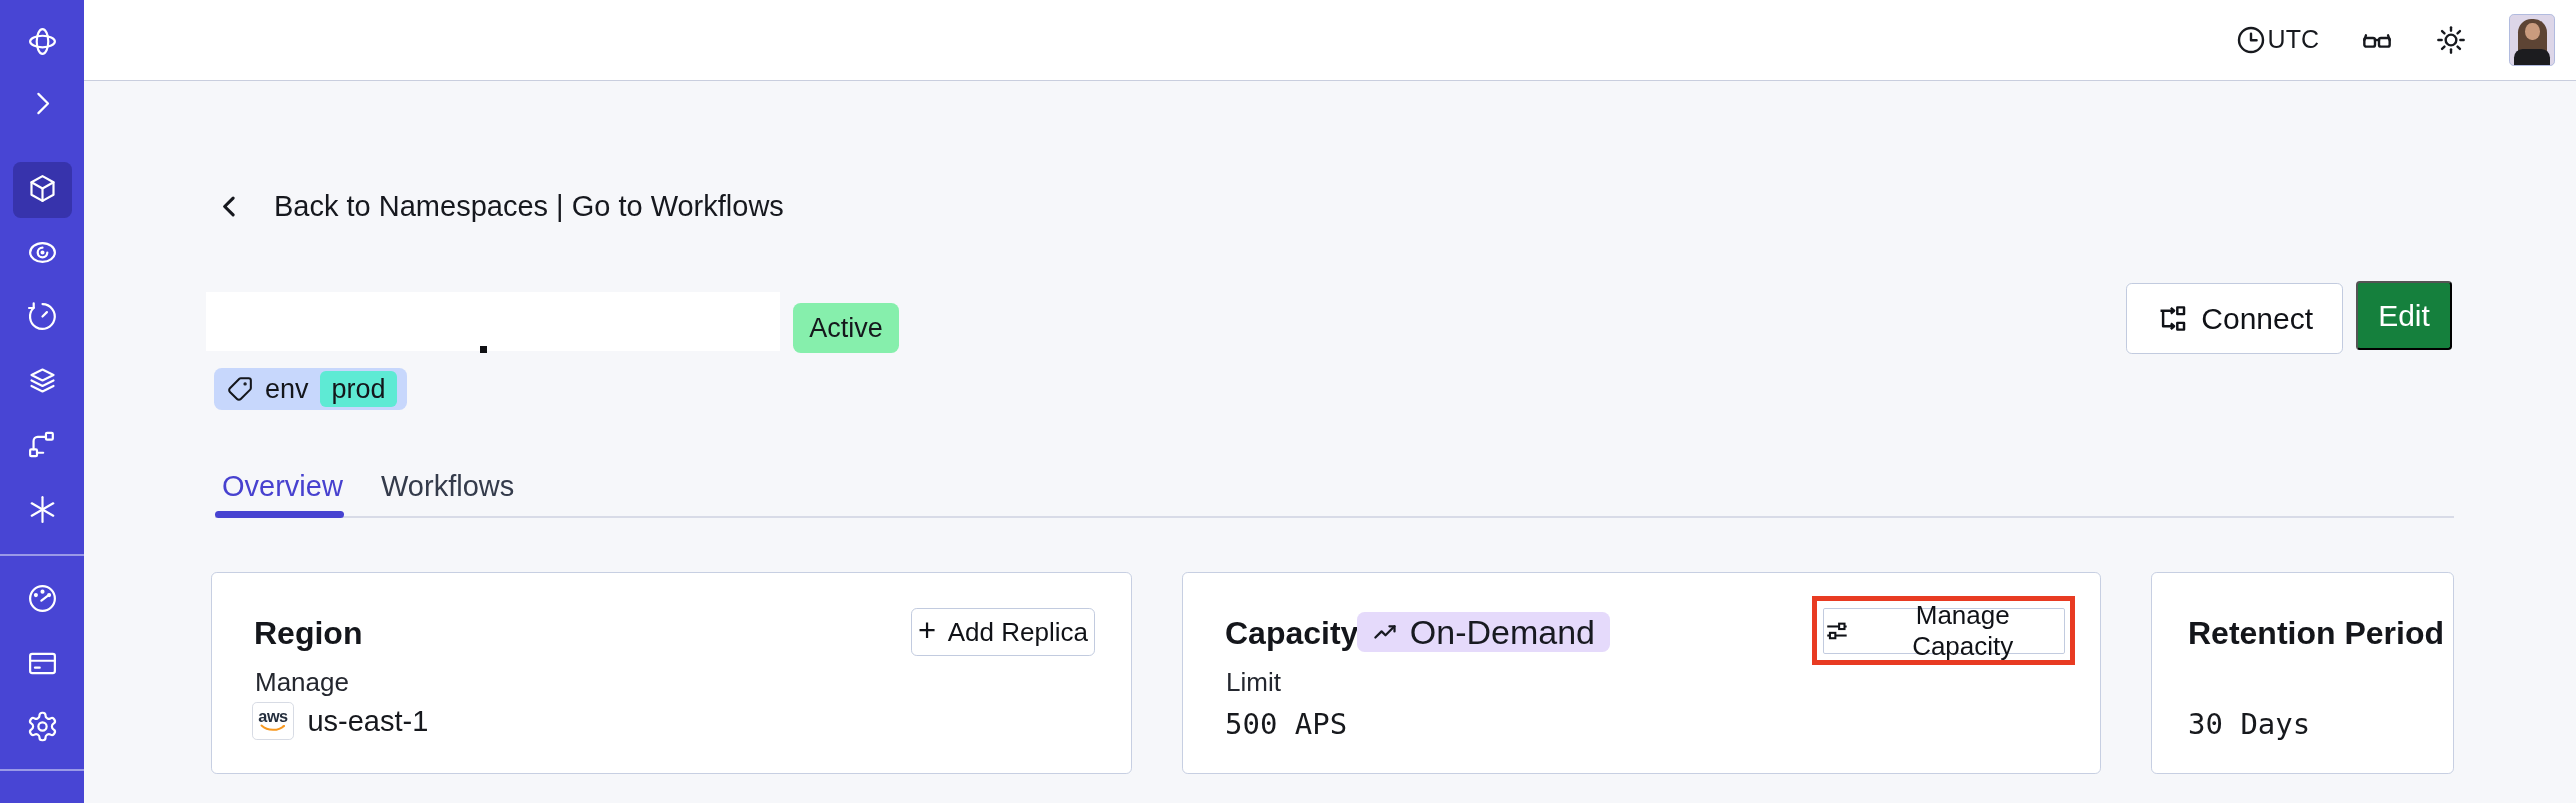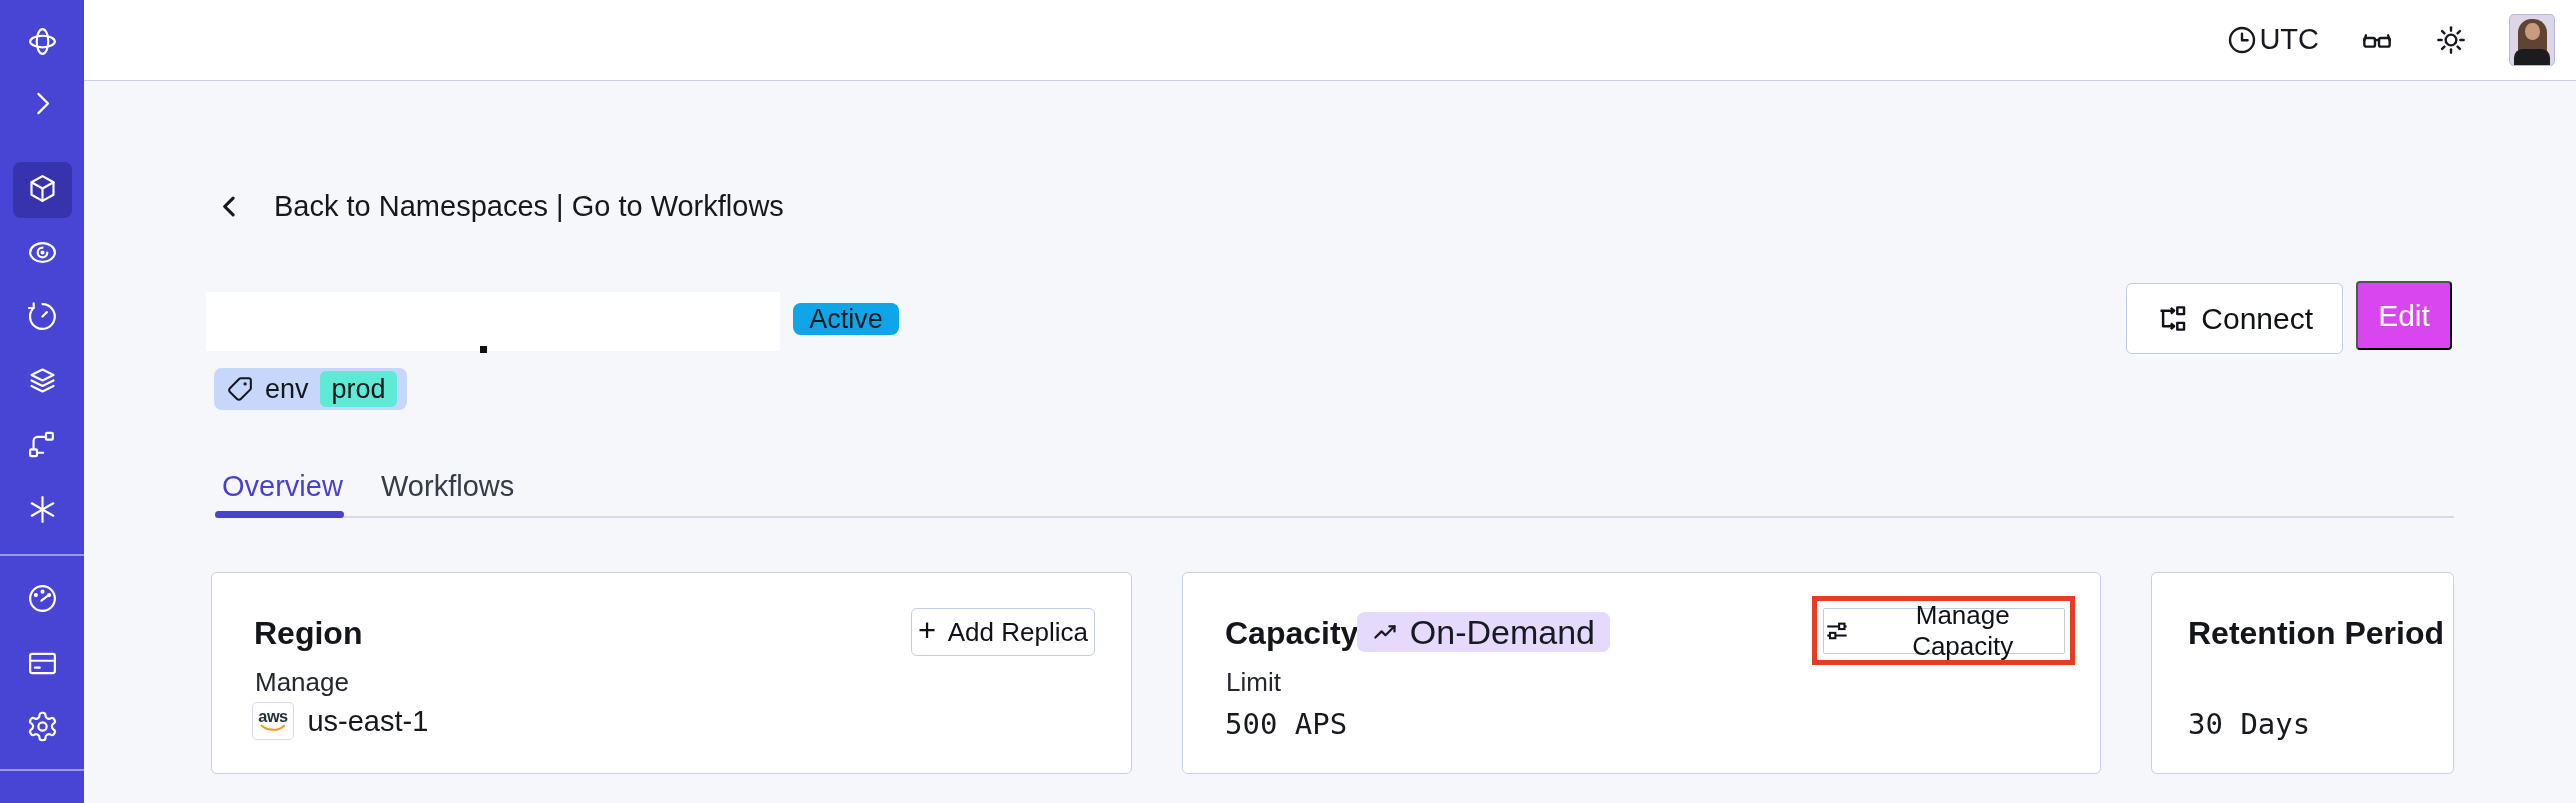--- a/index.html
+++ b/index.html
@@ -14,38 +14,38 @@
   
   .sidebar { position:absolute; left:0; top:0; width:84px; height:804px; background:#4845d4; z-index:6; }
   .nav-item { position:absolute; left:0; width:84px; height:61px; display:flex; align-items:center; justify-content:center; cursor:pointer; }
   .nav-icon { width:33px; height:33px; stroke:#ffffff; fill:none; stroke-width:1.6; stroke-linecap:round; stroke-linejoin:round; }
   .selected-bg { position:absolute; left:12.5px; top:162px; width:59px; height:56px; border-radius:7.7px; background:rgba(10,8,70,0.28); }
   .nav-divider { position:absolute; left:0; width:84px; height:1.9px; background:rgba(255,255,255,0.45); }
 
   
   .topbar { position:absolute; left:84px; top:0; width:2492px; height:81px; background:#ffffff; border-bottom:1.9px solid #c9cede; z-index:5; }
   .topbar-right { position:absolute; right:21px; top:0; height:79px; display:flex; align-items:center; gap:42px; }
-  .tz-button { display:flex; align-items:center; gap:1px; font-size:29px; color:#17191e; cursor:pointer; }
+  .tz-button { display:flex; align-items:center; gap:1px; font-size:25px; color:#17191e; cursor:pointer; }
   .topbar-icon { width:32px; height:32px; stroke:#17191e; fill:none; stroke-width:1.8; stroke-linecap:round; stroke-linejoin:round; cursor:pointer; }
   .avatar { position:relative; width:46px; height:52px; border:1.9px solid #b1bbdf; border-radius:4.8px; background:#ddd6e8; overflow:hidden; cursor:pointer; }
   .avatar-hair { position:absolute; left:7.7px; top:4.8px; width:29px; height:44px; border-radius:13.4px 13.4px 7.7px 7.7px; background:#5d4434; }
   .avatar-face { position:absolute; left:15.3px; top:8.6px; width:14.4px; height:17.3px; border-radius:48%; background:#c99b7e; }
   .avatar-body { position:absolute; left:3.8px; bottom:-1.9px; width:36px; height:17.3px; border-radius:8.6px 8.6px 0 0; background:#1c1c1f; }
 
   
   .breadcrumb { position:absolute; left:215px; top:190px; display:flex; align-items:center; gap:30px; font-size:29px; font-weight:500; color:#16181e; cursor:pointer; }
   .back-chevron { width:29px; height:29px; stroke:#16181e; fill:none; stroke-width:2.6; stroke-linecap:round; stroke-linejoin:round; }
 
   
   .name-redacted { position:absolute; left:206px; top:292px; width:574px; height:59px; background:#ffffff; }
   .redacted-dot { position:absolute; left:480px; top:346px; width:6.7px; height:6.7px; background:#101114; }
-  .status-badge { position:absolute; left:793px; top:303px; height:32px; padding:0 16.3px; background:#0ea5e9; border-radius:7.7px; font-size:27px; color:#15181c; display:flex; align-items:center; }
+  .status-badge { position:absolute; left:793px; top:303px; height:50px; padding:0 16.3px; background:#86efac; border-radius:7.7px; font-size:27px; color:#15181c; display:flex; align-items:center; }
   .connect-btn { position:absolute; left:2126px; top:283px; width:217px; height:71px; background:#ffffff; border:1.9px solid #c2cbdf; border-radius:5.8px; display:flex; align-items:center; justify-content:center; gap:14.4px; font-size:30px; color:#101217; cursor:pointer; }
   .connect-icon { width:31px; height:31px; stroke:#101217; fill:none; stroke-width:1.9; stroke-linejoin:round; }
-  .edit-btn { position:absolute; left:2356px; top:281px; width:96px; height:69px; background:#d946ef; color:#ffffff; font-size:30px; border-radius:3.8px; display:flex; align-items:center; justify-content:center; cursor:pointer; }
+  .edit-btn { position:absolute; left:2356px; top:281px; width:96px; height:69px; background:#15803d; color:#ffffff; font-size:30px; border-radius:3.8px; display:flex; align-items:center; justify-content:center; cursor:pointer; }
 
   .tag { position:absolute; left:214px; top:368px; height:42px; background:#c7d7fc; border-radius:7.7px; display:flex; align-items:center; gap:11.5px; padding:0 9.6px 0 13.4px; font-size:27px; color:#14161b; }
   .tag-icon { width:26px; height:26px; stroke:#14161b; fill:none; stroke-width:1.9; stroke-linejoin:round; transform:scaleX(-1); }
   .tag-chip { background:#5eead4; border-radius:5.8px; padding:2.9px 11.5px; }
 
   
   .tab-overview { position:absolute; left:222px; top:470px; font-size:29px; font-weight:500; color:#4741cf; cursor:pointer; }
   .tab-identities { position:absolute; left:381px; top:470px; font-size:29px; color:#343b4b; cursor:pointer; }
   .tabs-divider { position:absolute; left:215px; top:516px; width:2239px; height:1.9px; background:#d8dbe7; }
   .tab-underline { position:absolute; left:215px; top:511px; width:129px; height:6.7px; background:#4743d1; border-radius:3.8px; }

